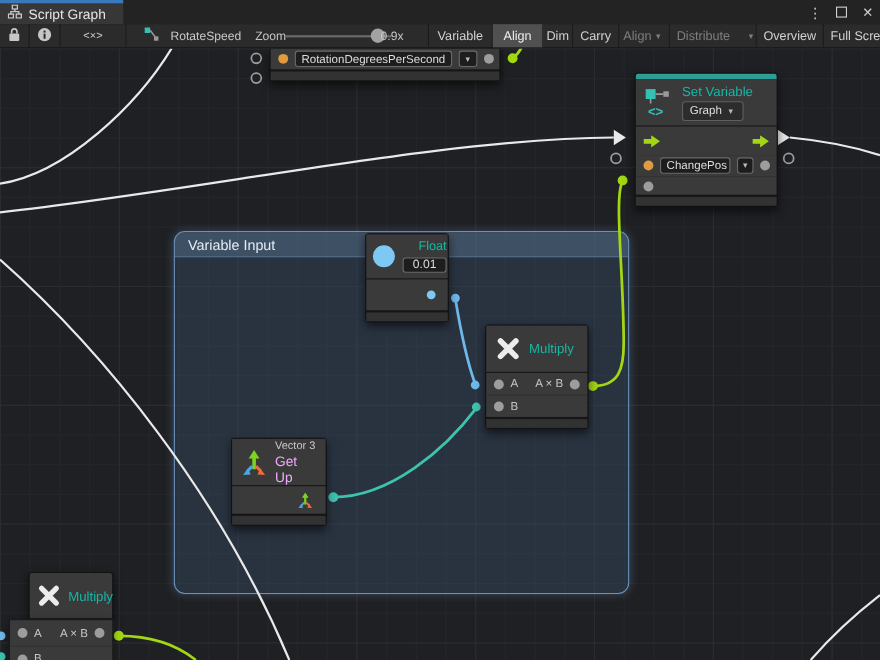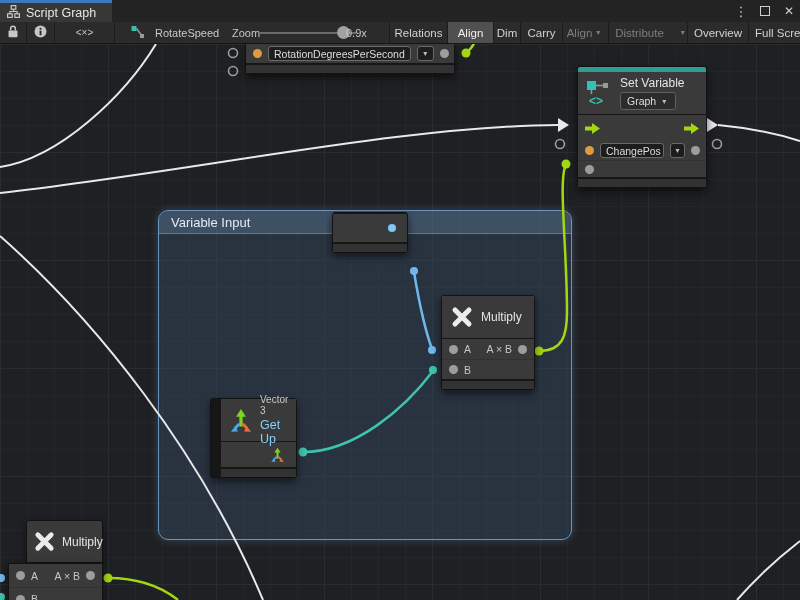--- a/index.html
+++ b/index.html
@@ -62,49 +62,49 @@
   .group{position:absolute;left:158px;top:141px;width:414px;height:330px;z-index:1;
          border:1px solid var(--group_border);border-radius:10px;
          background:rgba(54,78,104,0.42);box-shadow:0 0 9px rgba(96,140,190,0.38);box-sizing:border-box;margin-top:25px;}
   .group-head{height:22px;background:rgba(96,128,160,0.38);border-bottom:1px solid rgba(120,160,200,0.55);
               border-radius:9px 9px 0 0;display:flex;align-items:center;padding-left:12px;}
   .group-title{color:#e4ecf5;font-size:13px;}
   
   .node{position:absolute;z-index:4;background:#161616;border:1px solid #121212;border-radius:3px;
         box-shadow:0 4px 9px rgba(0,0,0,.55);box-sizing:border-box;}
   .nhead{display:flex;align-items:center;gap:7px;padding:5px 8px;box-sizing:border-box;background:#3a3a3a;}
-  .ntitle{color:#e5e5e5;font-size:12px;}
+  .ntitle{color:#14b8a6;font-size:12px;}
   .nrow{display:flex;align-items:center;gap:6px;padding:0 7px;background:#3a3a3a;box-sizing:border-box;}
   .nrow + .nrow{border-top:1px solid #323232;}
   .plabel{color:#c6c6c6;font-size:10.5px;}
   .footer{height:8px;background:#323232;margin-top:2px;}
   .dot{width:9px;height:9px;border-radius:50%;flex:none;}
   .dot-orange{background:var(--port_orange);}
   .dot-gray{background:var(--port_gray);}
   .dot-blue{background:var(--float_blue);width:8px;height:8px;}
   .fld{background:#1d1d1d;border:1px solid #6a6a6a;border-radius:3px;height:15px;display:flex;
        align-items:center;padding:0 5px;font-size:10.5px;color:#ddd;box-sizing:border-box;white-space:nowrap;}
   .ddbtn{background:#1d1d1d;border:1px solid #6a6a6a;border-radius:3px;width:17px;height:15px;
          display:flex;align-items:center;justify-content:center;color:#bbb;font-size:8px;flex:none;box-sizing:border-box;}
   .stripe{height:5px;background:var(--node_stripe_teal);border-radius:2px 2px 0 0;}
   
   #n-getvar{left:245px;top:-1px;width:210px;}
   #n-getvar .nrow{height:19px;}
   #n-setvar{left:577px;top:22px;width:130px;}
   #n-float{left:332px;top:168px;width:76px;}
   #n-mult{left:441px;top:251px;width:94px;}
-  #n-vec{left:210px;top:354px;width:87px;padding-left:10px;}
+  #n-vec{left:210px;top:354px;width:87px;}
   #w-multb{position:absolute;left:8px;top:476px;width:95px;z-index:4;}
   .flowrow{height:26px;display:flex;align-items:center;justify-content:space-between;
            padding:0 7px;background:#3a3a3a;}
   .hcol{display:flex;flex-direction:column;gap:2px;}
   .graphdd{background:#2c2c2c;border:1px solid #5f5f5f;border-radius:3px;height:16px;display:flex;
            align-items:center;gap:6px;padding:0 6px;font-size:10.5px;color:#ddd;width:42px;box-sizing:content-box;}
   .vtitle-sm{color:#c9c9c9;font-size:10px;}
-  .vtitle{color:#7dd3fc;font-size:12.5px;}
+  .vtitle{color:#f0abfc;font-size:12.5px;}
   .multb-head{background:#3a3a3a;border:1px solid #121212;border-radius:3px 3px 0 0;margin-left:18px;
               width:77px;height:43px;display:flex;align-items:center;gap:6px;padding:0 6px;box-sizing:border-box;
               box-shadow:0 3px 8px rgba(0,0,0,.5);}
   .multb-body{background:#3a3a3a;border:1px solid #121212;margin-top:0;box-shadow:0 3px 8px rgba(0,0,0,.5);}
   .multb-body .nrow{height:23px;background:#3a3a3a;}
   .floatval{width:40px;height:14px;font-size:11px;justify-content:center;margin-top:2px;}
 </style>
 </head>
 <body>
 
@@ -160,21 +160,21 @@
           <rect x="9" y="9" width="4" height="4" fill="#9a9a9a"></rect>
         </svg>
     </span>
     <span>RotateSpeed</span>
   </div>
   <div id="tb-zoom-label">Zoom</div>
   <div id="tb-track"></div>
   <div id="tb-handle"></div>
   <div id="tb-zoomval">0.9x</div>
   <div class="tb" id="tb-relations">
-      <span>Relations</span>
+      <span>Variable</span>
     </div>
   <div class="tb" id="tb-values">
       <span>Align</span>
     </div>
   <div class="tb" id="tb-dim">
       <span>Dim</span>
     </div>
   <div class="tb" id="tb-carry">
       <span>Carry</span>
     </div>
@@ -286,20 +286,29 @@
       </div>
       <span class="dot dot-gray" style="margin-left:auto;"></span>
     </div>
     <div class="nrow" style="height:17px;">
       <span class="dot dot-gray"></span>
     </div>
     <div class="footer"></div>
   </div>
 
   <div class="node" id="n-float">
+    <div class="nhead" style="height:40px;padding:5px 6px;">
+      <span style="width:20px;height:20px;border-radius:50%;background:var(--float_blue);flex:none;"></span>
+      <div class="hcol" style="align-items:flex-end;">
+        <span class="ntitle" style="font-size:11.5px;">Float</span>
+        <div class="fld floatval">
+          <span>0.01</span>
+        </div>
+      </div>
+    </div>
     <div class="nrow" style="height:28px;margin-top:1px;justify-content:flex-end;">
       <span class="dot dot-blue" style="margin-right:4px;"></span>
     </div>
     <div class="footer"></div>
   </div>
 
   <div class="node" id="n-mult">
     <div class="nhead" style="height:42px;">
       <span style="display:flex;">
         <svg width="24" height="24" viewBox="0 0 24 24">

